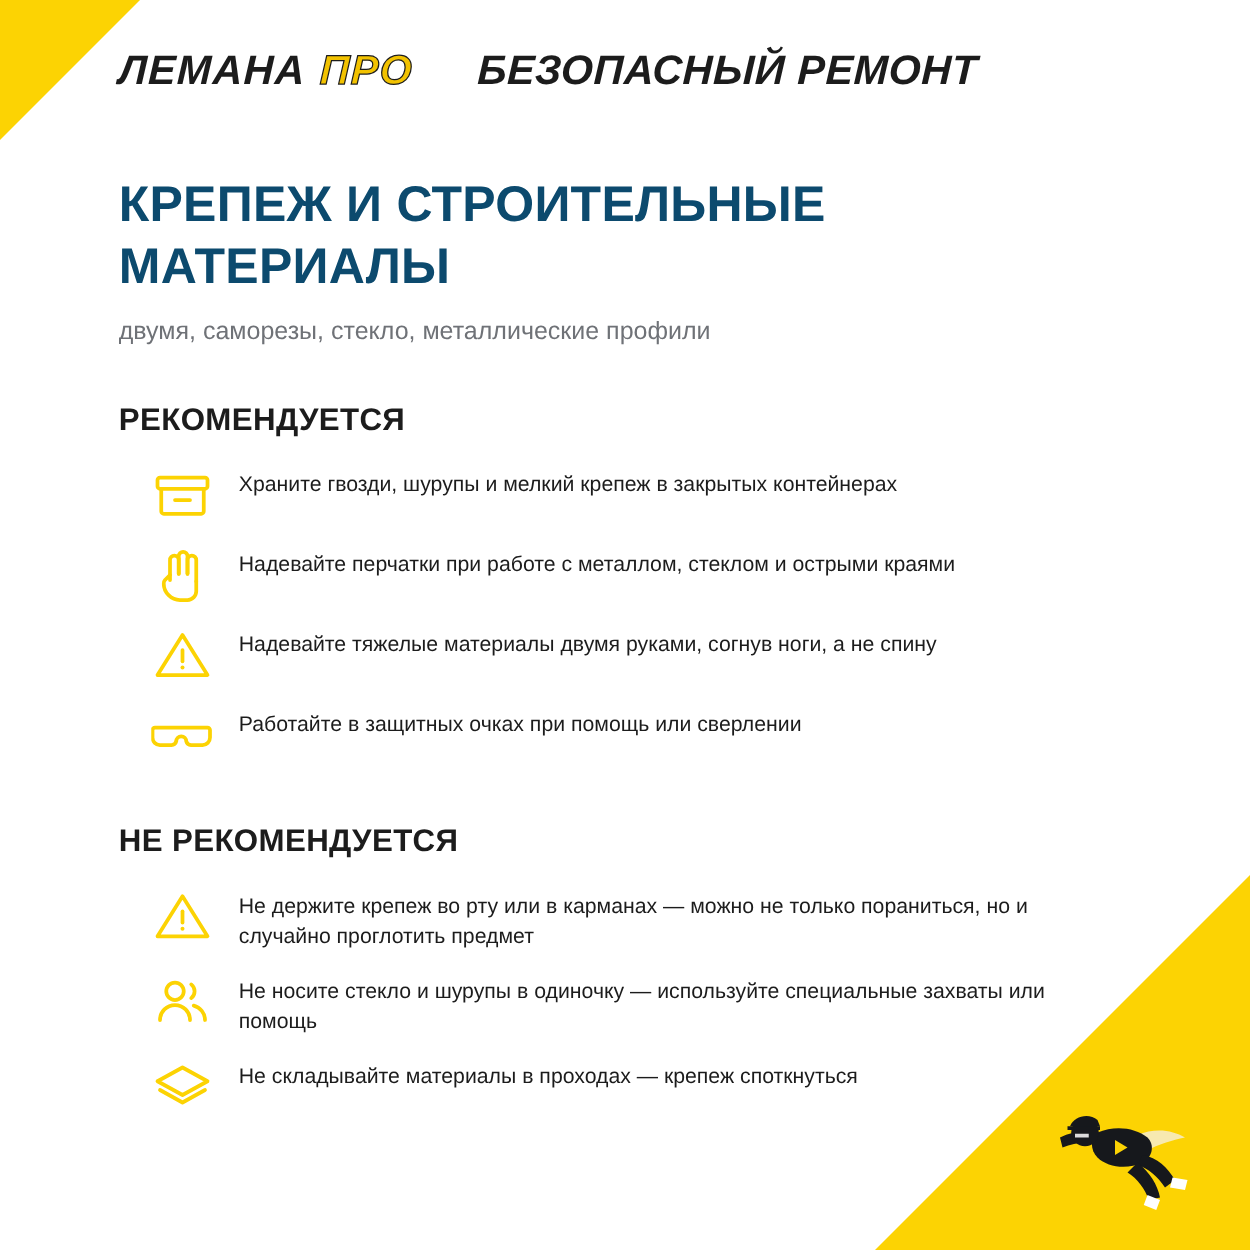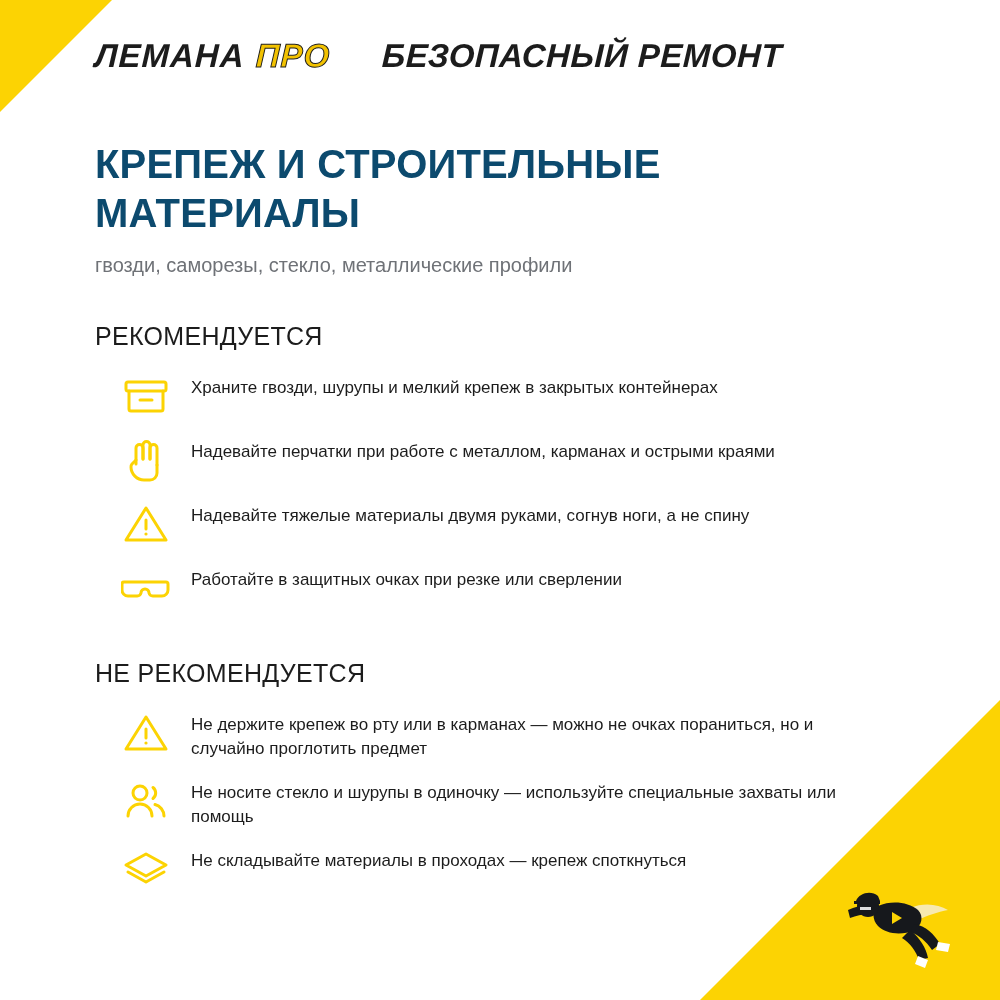--- a/index.html
+++ b/index.html
@@ -107,21 +107,21 @@
 
   .section {
     margin-top: 44px;
   }
   .section.second {
     margin-top: 48px;
   }
 
   .section-head {
     font-size: 25px;
-    font-weight: 400;
+    font-weight: 700;
     color: #1c1c1c;
     text-transform: uppercase;
     letter-spacing: 0.3px;
     margin-bottom: 22px;
   }
 
   .item {
     display: flex;
     align-items: flex-start;
     margin-bottom: 18px;
@@ -165,21 +165,21 @@
     <div class="logo">
       <span class="logo-main">ЛЕМАНА</span>
       <span class="logo-pro">ПРО</span>
     </div>
     <div class="header-title">БЕЗОПАСНЫЙ РЕМОНТ</div>
   </div>
 
   <div class="content">
 
     <div class="title">КРЕПЕЖ И СТРОИТЕЛЬНЫЕ МАТЕРИАЛЫ</div>
-    <div class="subtitle">гвозди, саморезы, стекло, металлические профили</div>
+    <div class="subtitle">двумя, саморезы, стекло, металлические профили</div>
 
     <div class="section">
       <div class="section-head">РЕКОМЕНДУЕТСЯ</div>
 
       <div class="item">
         <div class="item-icon">
           <svg width="46" height="40" viewBox="0 0 46 40" fill="none" stroke="#fcd303" stroke-width="3" stroke-linecap="round" stroke-linejoin="round">
             <rect x="3" y="6" width="40" height="9" rx="2"></rect>
             <path d="M6 15 v18 a2 2 0 0 0 2 2 h30 a2 2 0 0 0 2 -2 v-18"></path>
             <line x1="17" y1="24" x2="29" y2="24"></line>
@@ -190,56 +190,56 @@
 
       <div class="item">
         <div class="item-icon">
           <svg width="40" height="44" viewBox="0 0 40 44" fill="none" stroke="#fcd303" stroke-width="3" stroke-linecap="round" stroke-linejoin="round">
             <path d="M10 26 V10 a3.5 3.5 0 0 1 7 0 v11"></path>
             <path d="M17 21 V7 a3.5 3.5 0 0 1 7 0 v14"></path>
             <path d="M24 21 V10 a3.5 3.5 0 0 1 7 0 v17"></path>
             <path d="M10 22 l-4 4 a4 4 0 0 0 -1 3 c0 7 6 13 13 13 h6 a7 7 0 0 0 7 -7 v-8"></path>
           </svg>
         </div>
-        <div class="item-text">Надевайте перчатки при работе с металлом, карманах и острыми краями</div>
+        <div class="item-text">Надевайте перчатки при работе с металлом, стеклом и острыми краями</div>
       </div>
 
       <div class="item">
         <div class="item-icon">
           <svg width="46" height="42" viewBox="0 0 46 42" fill="none" stroke="#fcd303" stroke-width="3" stroke-linecap="round" stroke-linejoin="round">
             <path d="M23 5 L43 37 H3 Z"></path>
             <line x1="23" y1="17" x2="23" y2="26"></line>
             <circle cx="23" cy="31" r="1.6" fill="#fcd303" stroke="none"></circle>
           </svg>
         </div>
         <div class="item-text">Надевайте тяжелые материалы двумя руками, согнув ноги, а не спину</div>
       </div>
 
       <div class="item">
         <div class="item-icon">
           <svg width="50" height="32" viewBox="0 0 50 32" fill="none" stroke="#fcd303" stroke-width="3" stroke-linecap="round" stroke-linejoin="round">
             <path d="M5 10 h40 a2 2 0 0 1 2 2 v6 a6 6 0 0 1 -6 6 h-9 a4 4 0 0 1 -4 -3 a4 4 0 0 0 -8 0 a4 4 0 0 1 -4 3 h-9 a6 6 0 0 1 -6 -6 v-6 a2 2 0 0 1 2 -2 z"></path>
           </svg>
         </div>
-        <div class="item-text">Работайте в защитных очках при резке или сверлении</div>
+        <div class="item-text">Работайте в защитных очках при помощь или сверлении</div>
       </div>
     </div>
 
     <div class="section second">
       <div class="section-head">НЕ РЕКОМЕНДУЕТСЯ</div>
 
       <div class="item">
         <div class="item-icon">
           <svg width="46" height="42" viewBox="0 0 46 42" fill="none" stroke="#fcd303" stroke-width="3" stroke-linecap="round" stroke-linejoin="round">
             <path d="M23 5 L43 37 H3 Z"></path>
             <line x1="23" y1="17" x2="23" y2="26"></line>
             <circle cx="23" cy="31" r="1.6" fill="#fcd303" stroke="none"></circle>
           </svg>
         </div>
-        <div class="item-text">Не держите крепеж во рту или в карманах — можно не очках пораниться, но и случайно проглотить предмет</div>
+        <div class="item-text">Не держите крепеж во рту или в карманах — можно не только пораниться, но и случайно проглотить предмет</div>
       </div>
 
       <div class="item">
         <div class="item-icon">
           <svg width="46" height="38" viewBox="0 0 46 38" fill="none" stroke="#fcd303" stroke-width="3" stroke-linecap="round" stroke-linejoin="round">
             <circle cx="17" cy="11" r="7"></circle>
             <path d="M30 5.5 a7 7 0 0 1 0 11"></path>
             <path d="M5 34 a12 12 0 0 1 24 0"></path>
             <path d="M32 22.5 a12 12 0 0 1 9 11.5"></path>
           </svg>

